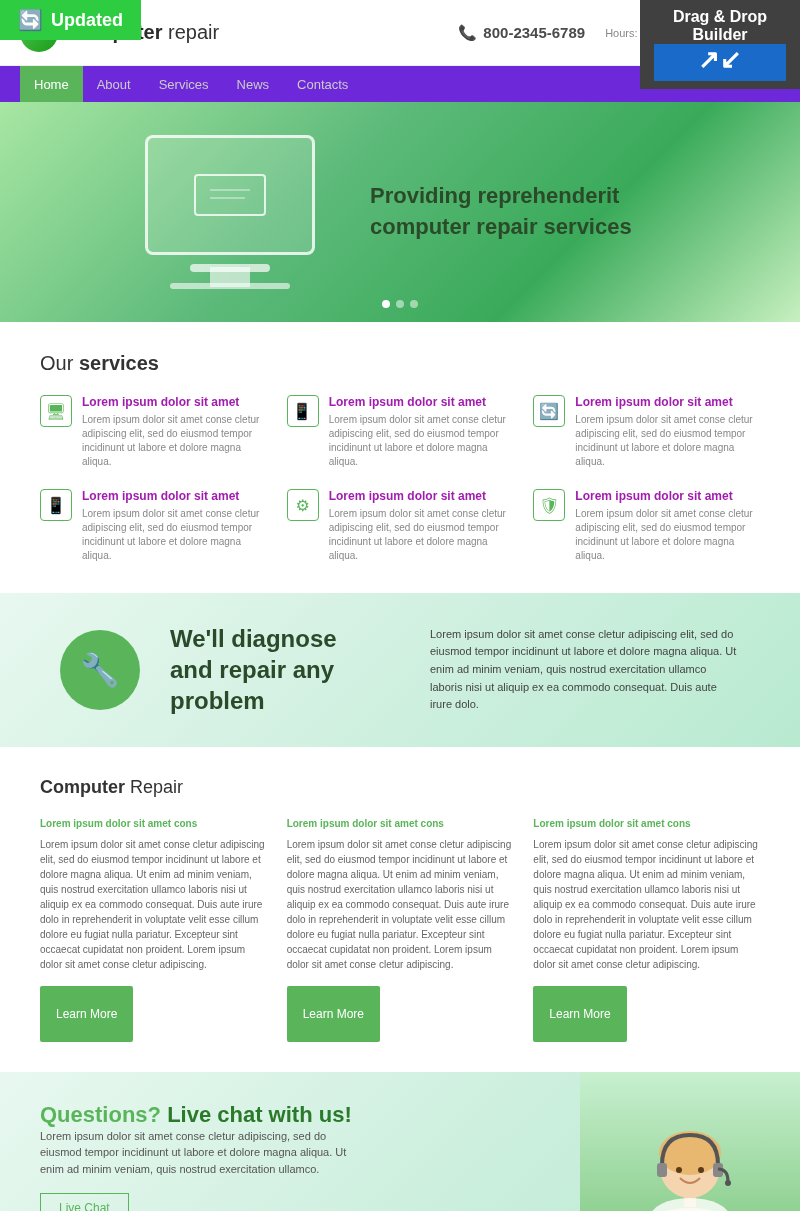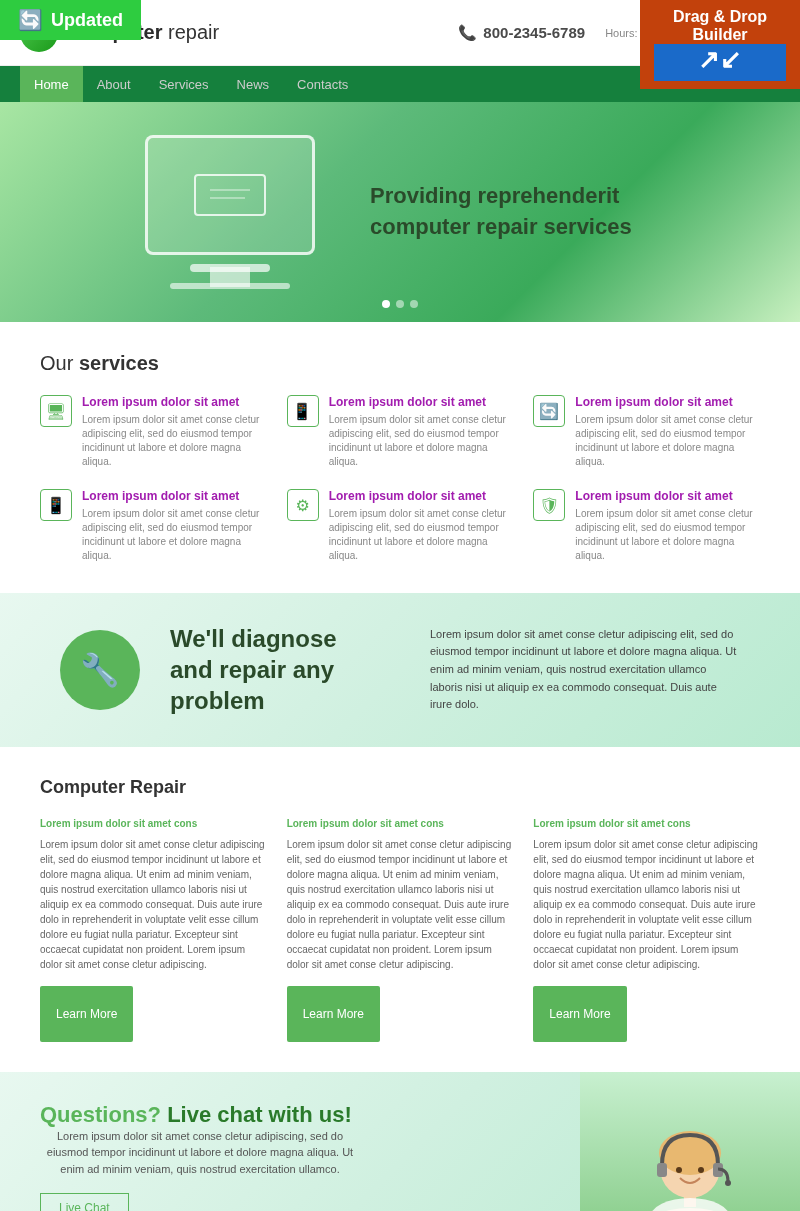--- a/index.html
+++ b/index.html
@@ -20,21 +20,21 @@
       z-index: 100;
     }
     .updated-badge .sync-icon {
       font-size: 20px;
     }
 
     
     .dnd-badge {
       position: absolute;
       top: 0; right: 0;
-      background: #c2410c;
+      background: #404040;
       color: #fff;
       font-size: 16px;
       font-weight: bold;
       padding: 8px 14px;
       text-align: center;
       z-index: 100;
       width: 160px;
     }
     .dnd-arrow {
       text-align: center;
@@ -81,21 +81,21 @@
     }
     .phone-area {
       display: flex; align-items: center; gap: 6px;
       color: #4a4a4a; font-weight: bold; font-size: 15px;
     }
     .phone-icon { color: #5ab55a; font-size: 15px; }
     .hours { font-size: 11px; color: #888; }
 
     
     .nav-bar {
-      background: #15803d;
+      background: #6d28d9;
       display: flex;
       align-items: center;
       padding: 0 20px;
       height: 36px;
     }
     .nav-bar a {
       color: #ccc;
       text-decoration: none;
       font-size: 13px;
       padding: 0 14px;
@@ -248,21 +248,20 @@
 
     
     .repair-section {
       padding: 30px 40px;
       background: #fff;
     }
     .repair-title {
       font-size: 18px;
       margin-bottom: 20px;
       color: #333;
-      font-weight: bold;
     }
     .repair-title strong { color: #333; }
     .repair-grid {
       display: grid;
       grid-template-columns: 1fr 1fr 1fr;
       gap: 20px;
     }
     .repair-col h4 {
       font-size: 10px;
       color: #5ab55a;
@@ -303,21 +302,20 @@
       color: #2a4a2a;
       margin-bottom: 0;
     }
     .livechat-heading span { color: #5ab55a; font-weight: bold; }
     .livechat-text {
       font-size: 11px;
       color: #555;
       line-height: 1.5;
       margin-bottom: 16px;
       max-width: 320px;
-      text-align: center;
     }
     .livechat-btn {
       display: inline-block;
       border: 1.5px solid #5ab55a;
       color: #5ab55a;
       padding: 7px 18px;
       font-size: 12px;
       background: transparent;
       cursor: pointer;
     }

